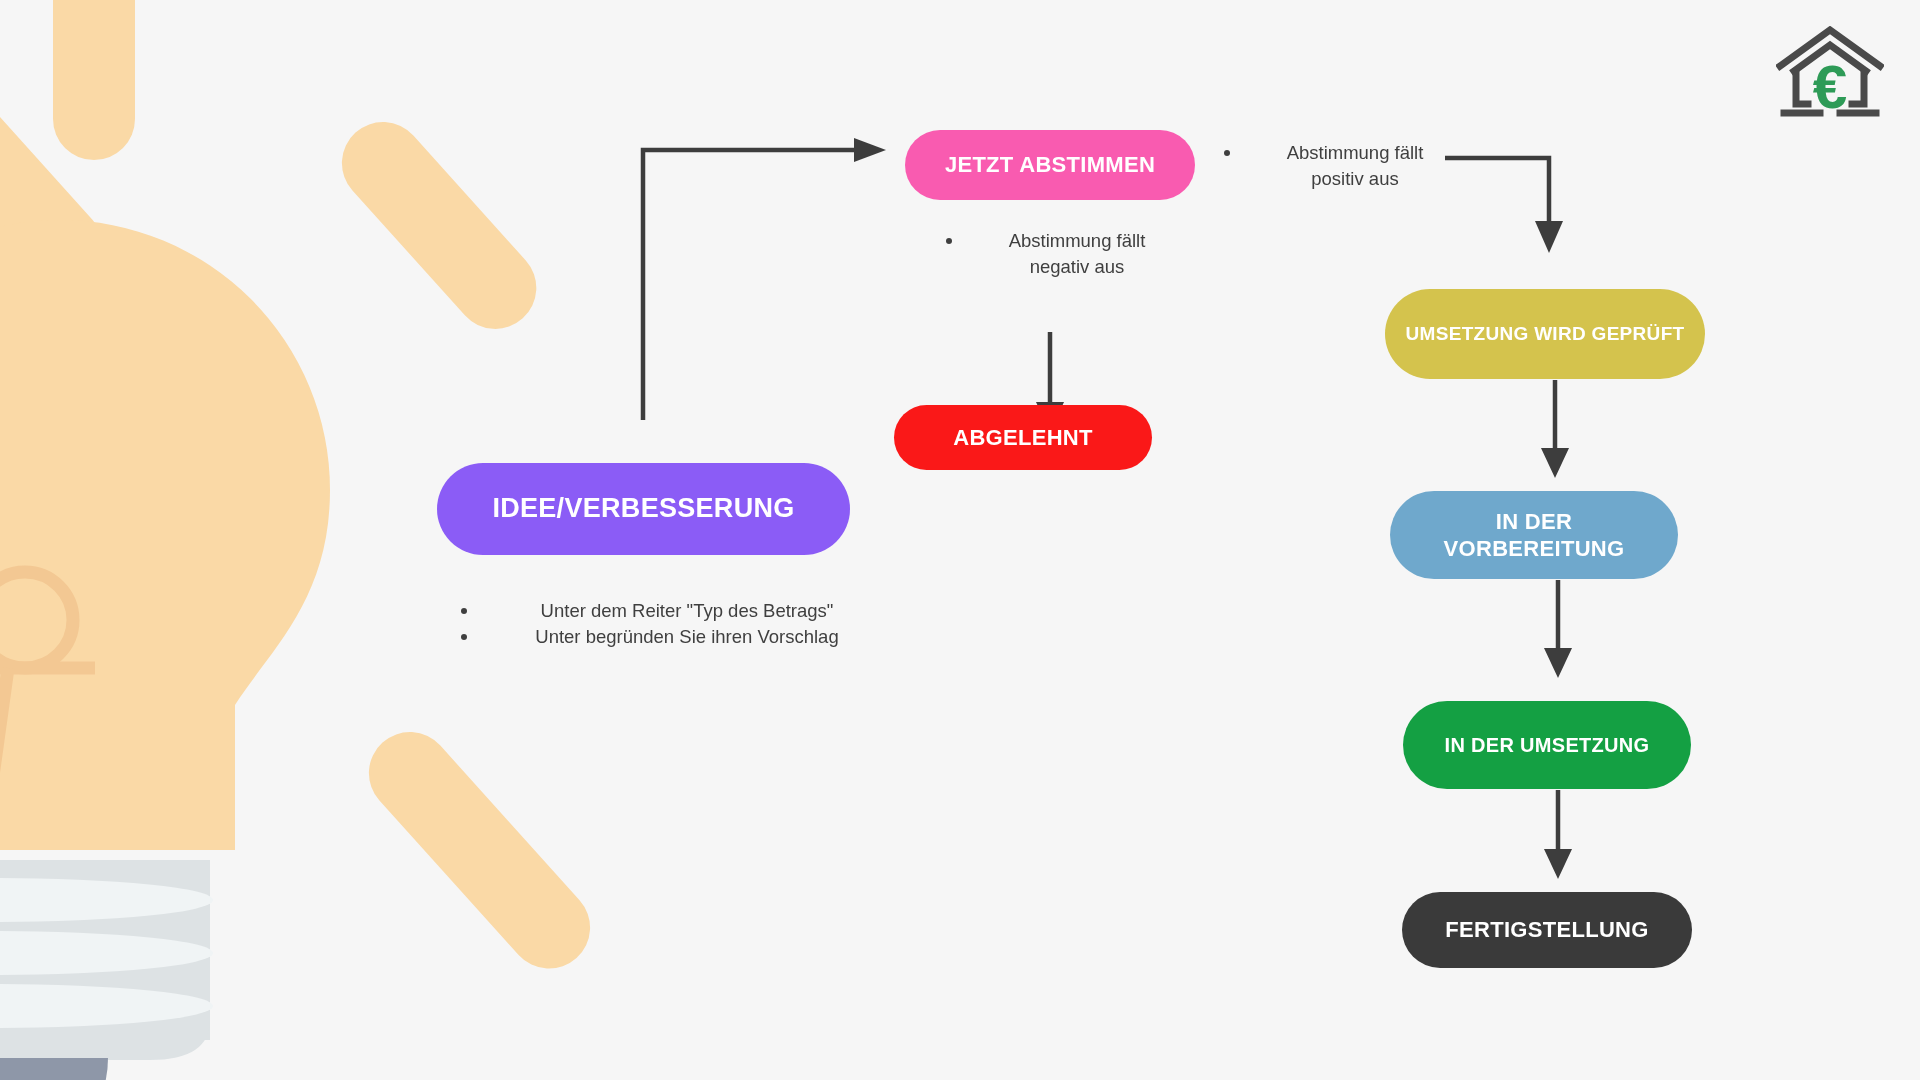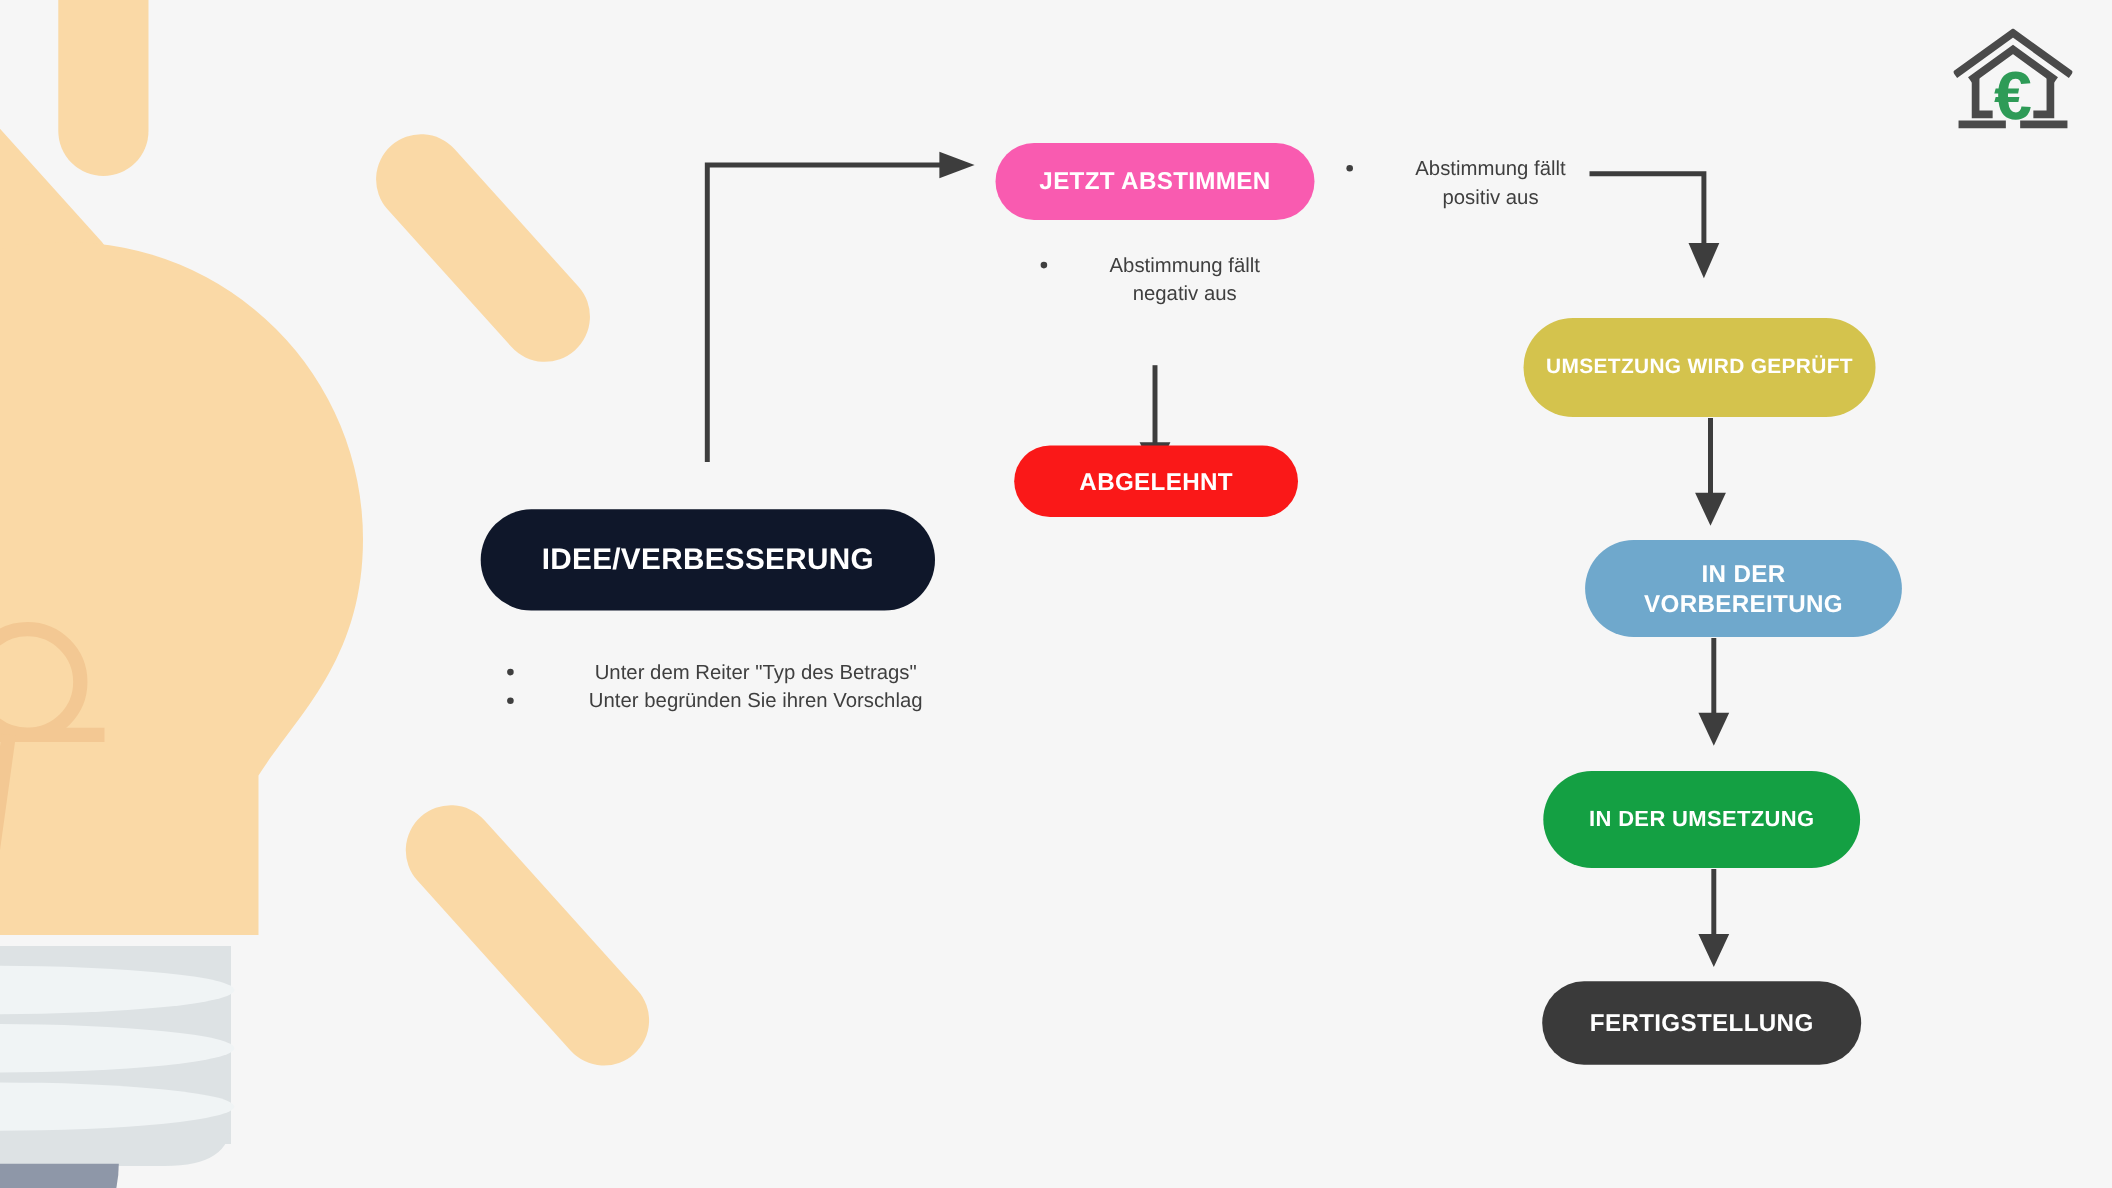--- a/index.html
+++ b/index.html
@@ -142,42 +142,42 @@
   <svg class="arrow-svg" style="left:1538px; top:580px;" width="40" height="110">
     <path class="arrow-line" d="M 20 0 L 20 72"></path>
     <path class="arrow-head" d="M 6 68 L 20 98 L 34 68 Z"></path>
   </svg>
 
   <svg class="arrow-svg" style="left:1538px; top:790px;" width="40" height="110">
     <path class="arrow-line" d="M 20 0 L 20 63"></path>
     <path class="arrow-head" d="M 6 59 L 20 89 L 34 59 Z"></path>
   </svg>
 
-  <div class="node" style="left:437px; top:463px; width:413px; height:92px; background:#0f172a; font-size:27px;">IDEE/VERBESSERUNG</div>
+  <div class="node" style="left:437px; top:463px; width:413px; height:92px; background:#8b5cf6; font-size:27px;">IDEE/VERBESSERUNG</div>
 
   <ul class="bullets" style="left:455px; top:598px; font-size:18.5px; width:420px;">
     <li>Unter dem Reiter "Typ des Betrags"</li>
     <li>Unter begründen Sie ihren Vorschlag</li>
   </ul>
 
   <div class="node" style="left:905px; top:130px; width:290px; height:70px; background:#F95BB0; font-size:22px;">JETZT ABSTIMMEN</div>
 
   <ul class="bullets" style="left:940px; top:228px; font-size:18.5px; width:230px;">
     <li>Abstimmung fällt
 negativ aus</li>
   </ul>
 
-  <div class="node" style="left:922px; top:405px; width:258px; height:65px; background:#FA1818; font-size:22px;">ABGELEHNT</div>
+  <div class="node" style="left:894px; top:405px; width:258px; height:65px; background:#FA1818; font-size:22px;">ABGELEHNT</div>
 
   <ul class="bullets" style="left:1218px; top:140px; font-size:18.5px; width:230px;">
     <li>Abstimmung fällt
 positiv aus</li>
   </ul>
 
   <div class="node" style="left:1385px; top:289px; width:320px; height:90px; background:#D4C34D; font-size:19px;">UMSETZUNG WIRD GEPRÜFT</div>
 
-  <div class="node" style="left:1441px; top:491px; width:288px; height:88px; background:#6FA8CC; font-size:22px;">IN DER VORBEREITUNG</div>
+  <div class="node" style="left:1390px; top:491px; width:288px; height:88px; background:#6FA8CC; font-size:22px;">IN DER VORBEREITUNG</div>
 
   <div class="node" style="left:1403px; top:701px; width:288px; height:88px; background:#14A043; font-size:20px;">IN DER UMSETZUNG</div>
 
   <div class="node" style="left:1402px; top:892px; width:290px; height:76px; background:#3A3A3A; font-size:22px;">FERTIGSTELLUNG</div>
 
 </div>
 
 </body></html>

